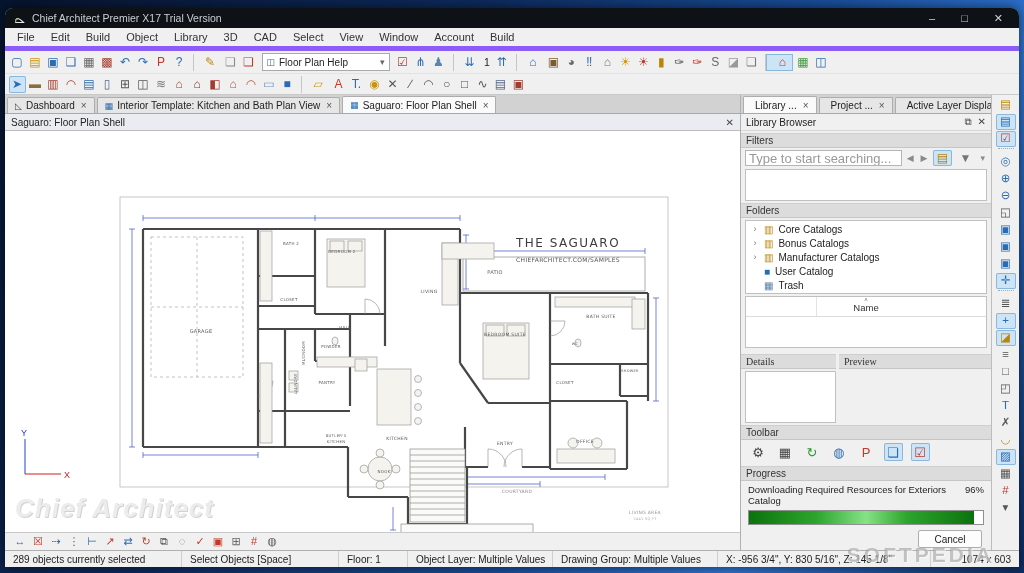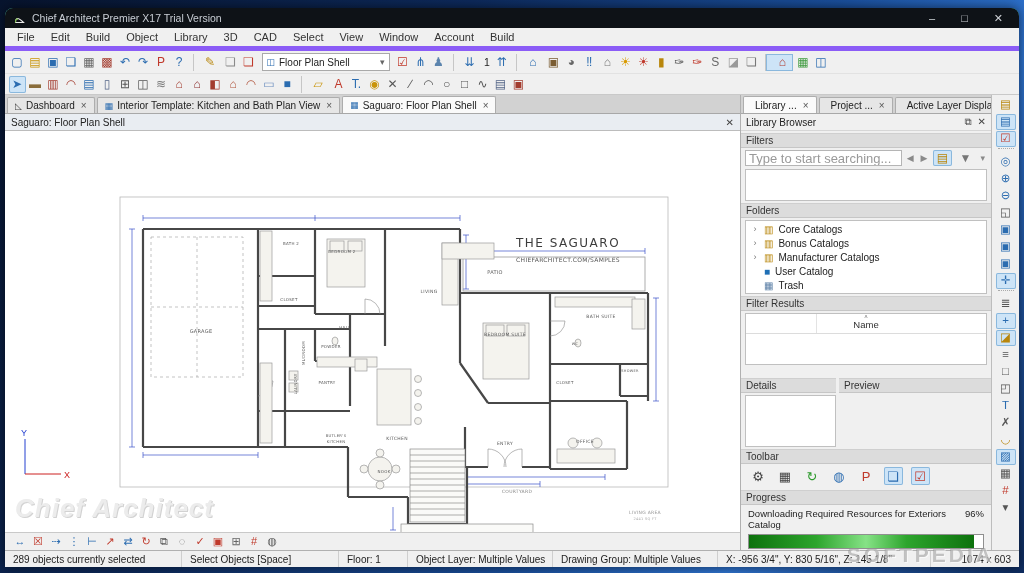--- a/index.html
+++ b/index.html
@@ -63,21 +63,21 @@
   .navbtn{color:#8a8a8a;font-size:9px;padding:0 2px;}
   .chips{height:30px;background:#fff;border:1px solid #c0c0c0;margin:1px 4px 0;flex:none;}
   .tree{background:#fff;border:1px solid #c0c0c0;margin:2px 4px 0;padding:1px 0;flex:none;}
   .trow{display:flex;align-items:center;height:14px;padding-left:5px;gap:5px;font-size:10px;color:#222;}
   .texp{width:8px;color:#777;font-size:9px;text-align:center;}
   .tig{font-size:10px;}
   .results{background:#fff;border:1px solid #c0c0c0;margin:2px 4px 0;height:50px;position:relative;flex:none;}
   .rhead{position:absolute;top:0;left:0;right:0;height:19px;border-bottom:1px solid #dcdcdc;text-align:center;color:#333;}
   .rhead .sort{display:block;font-size:6px;line-height:5px;color:#777;}
   .rcol{position:absolute;left:70px;top:0;height:19px;border-left:1px solid #e3e3e3;}
-  .dprow{display:flex;gap:3px;margin-top:13px;flex:none;}
+  .dprow{display:flex;gap:3px;margin-top:6px;flex:none;font-family:Liberation Serif, serif;}
   .dpcol-l{width:95px;display:flex;flex-direction:column;}
   .dpcol-r{flex:1;display:flex;flex-direction:column;}
   .dprow .shdr{margin-top:0;}
   .detailsbox{background:#fff;border:1px solid #c0c0c0;margin:2px 0 0 4px;height:50px;}
   .ptoolicons{display:flex;align-items:center;gap:7px;padding:3px 7px;font-size:13px;flex:none;}
   .ptoolicons .tbtn{width:19px;height:18px;font-size:13px;}
   .progresstext{display:flex;justify-content:space-between;padding:3px 7px 0;color:#222;font-size:9.5px;flex:none;}
   .pbar{height:13px;border:1px solid #8f8f8f;background:#fff;margin:4px 7px 0;flex:none;}
   .pfill{height:100%;background:linear-gradient(90deg,#0d720d 0%,#2da52d 30%,#86e286 52%,#2da52d 70%,#0d720d 100%);}
   .cancelrow{display:flex;justify-content:flex-end;padding:5px 9px 0;flex:none;}
@@ -153,21 +153,21 @@
         </span></span>
     <span style="display:contents"><span class="tbtn gs" style="color: rgb(184, 134, 11);">
           <span class="g">✎</span>
         </span><span class="tbtn" style="color: rgb(138, 138, 138);">
           <span class="g">❏</span>
         </span><span class="tbtn" style="color: rgb(192, 57, 43);">
           <span class="g">❏</span>
         </span></span>
     <span class="tselect">
       <span class="ticon" style="color:#2b6cb0">◫</span>
-      <span>Floor Plan Shell</span>
+      <span>Floor Plan Help</span>
       <span class="caret">▾</span>
     </span>
     <span style="display:contents"><span class="tbtn" style="color: rgb(192, 57, 43);">
           <span class="g">☑</span>
         </span><span class="tbtn" style="color: rgb(43, 108, 176);">
           <span class="g">⋔</span>
         </span><span class="tbtn" style="color: rgb(91, 132, 173);">
           <span class="g">♟</span>
         </span></span>
     <span class="tbtn gs" style="color:#2b6cb0">
@@ -536,21 +536,20 @@
             <span class="texp"></span>
             <span class="tig" style="color: rgb(31, 111, 181);">■</span>
             <span class="tlab">User Catalog</span>
           </div>
           <div class="trow">
             <span class="texp"></span>
             <span class="tig" style="color: rgb(91, 127, 166);">▦</span>
             <span class="tlab">Trash</span>
           </div>
         </div>
-      <div class="shdr">Filter Results</div>
       <div class="results">
         <div class="rhead">
           <span class="sort">ᴧ</span>
           <span style="font-size:9.5px">Name</span>
         </div>
         <div class="rcol"></div>
       </div>
       <div class="dprow">
         <div class="dpcol-l">
           <div class="shdr">Details</div>

